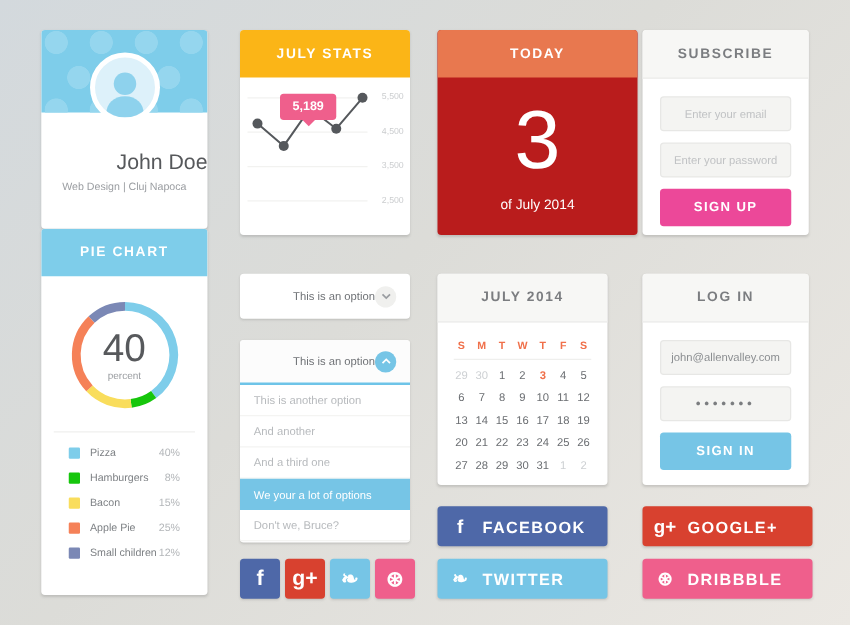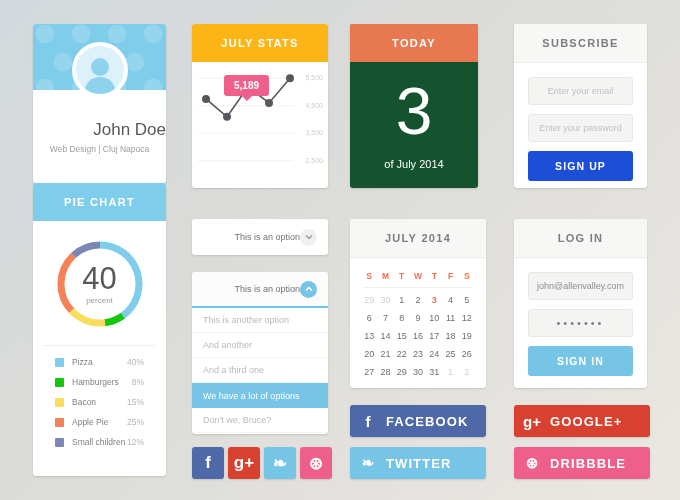--- a/index.html
+++ b/index.html
@@ -99,21 +99,21 @@
     transform: translateX(-50%);
     border-left: 6px solid transparent; border-right: 6px solid transparent;
     border-top: 6px solid #ef5f8c;
   }
   .ylab {
     position: absolute; right: 5px;
     font-size: 7px; color: #cbcdcf;
   }
 
   
-  #today { left: 350px; top: 24px; width: 128px; height: 164px; background: #14532d; }
+  #today { left: 350px; top: 24px; width: 160px; height: 164px; background: #b91c1c; }
   .today-big {
     text-align: center; color: #fff;
     font-size: 66px; font-weight: normal;
     line-height: 1; padding-top: 16px;
   }
   .today-sub { text-align: center; color: #fff; font-size: 11px; padding-top: 14px; }
 
   
   #subscribe { left: 514px; top: 24px; width: 133px; height: 164px; }
   #login { left: 514px; top: 219px; width: 133px; height: 169px; }
@@ -130,21 +130,21 @@
   .dots-pw {
     letter-spacing: 3px; font-size: 11px; color: #7b7d80;
     line-height: 26px;
   }
   .btn {
     width: 100%; height: 30px; border: none; border-radius: 3px;
     color: #fff; font-size: 10.5px; font-weight: bold;
     letter-spacing: 1.1px; font-family: inherit; cursor: pointer;
     display: flex; align-items: center; justify-content: center;
   }
-  .btn-green { background: #1d4ed8; }
+  .btn-green { background: #ec4899; }
   .btn-blue { background: #76c5e6; }
 
   
   #dd-closed { left: 192px; top: 219px; width: 136px; height: 36px; }
   #dd-open { left: 192px; top: 272px; width: 136px; height: 162px; }
   .dd-head {
     height: 36px; display: flex; align-items: center;
     padding: 0 11px; font-size: 9px; color: #6f7276;
   }
   .dd-head.open { border-bottom: 2px solid #6ec4e8; background: #fcfcfc; }
@@ -326,21 +326,21 @@
       <span class="circ circ-blue">
         <svg width="8" height="6" viewBox="0 0 8 6">
             <path d="M1 4.5L4 1.5L7 4.5" stroke="#fff" stroke-width="1.4" fill="none"></path>
           </svg>
       </span>
     </div>
     <div id="dd-options">
         <div class="dd-item">This is another option</div>
         <div class="dd-item">And another</div>
         <div class="dd-item">And a third one</div>
-        <div class="dd-item sel">We have a lot of options</div>
+        <div class="dd-item sel">We your a lot of options</div>
         <div class="dd-item">Don't we, Bruce?</div>
       </div>
   </div>
 
   <div class="card" id="cal">
     <div class="hdr hdr-light">JULY 2014</div>
     <div class="cal-body">
       <div class="cal-row" id="cal-dow">
           <div class="cal-cell cal-dow">S</div>
           <div class="cal-cell cal-dow">M</div>

